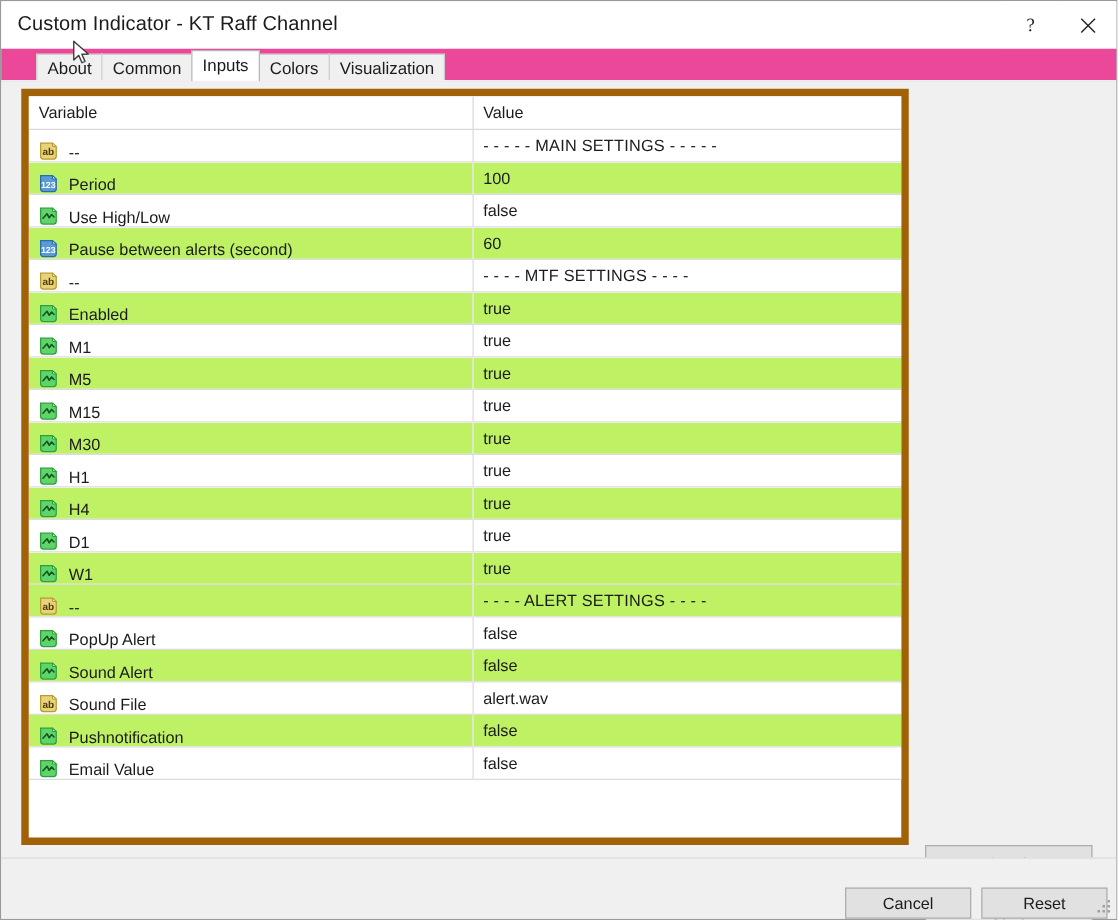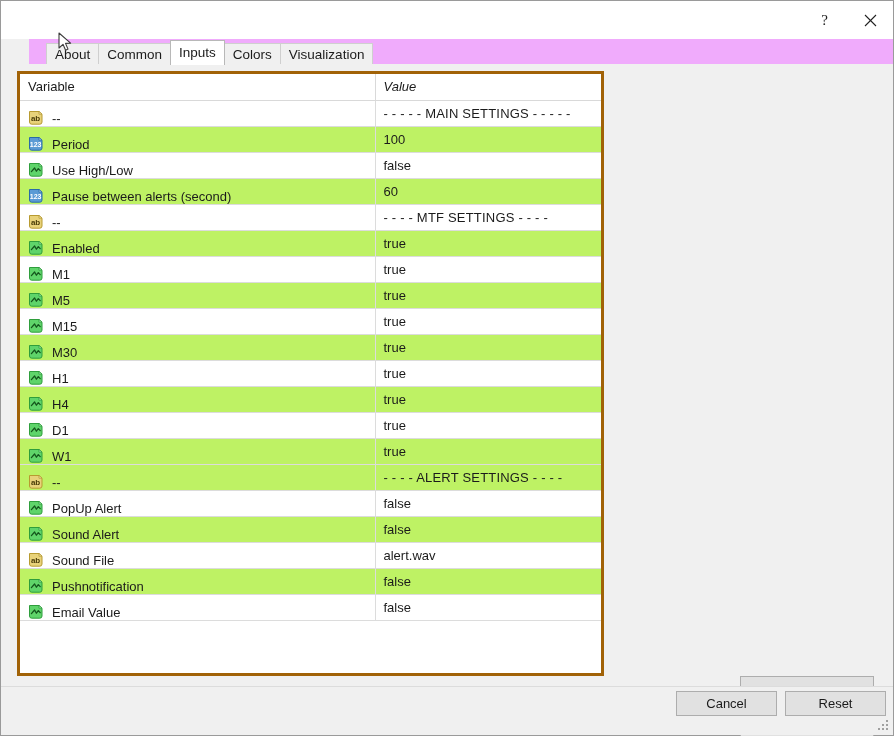--- a/index.html
+++ b/index.html
@@ -63,27 +63,26 @@
     border: none;
     cursor: default;
     color: #222;
   }
   .caption-btn svg { display: block; }
 
   
   #tabstrip {
     height: 26px;
     min-height: 26px;
-    background: #f0abfc;
+    background: #ec4899;
     position: relative;
     display: flex;
     align-items: flex-end;
-    padding-left: 17px;
-    box-sizing: border-box;
-    margin-left: 28px;
+    padding-left: 28px;
+    box-sizing: border-box;
   }
   #tabstrip::after {
     content: "";
     position: absolute;
     left: 0; right: 0; bottom: 0;
     height: 1px;
     background: #f0f0f0;
   }
   .tab {
     height: 22px;
@@ -114,24 +113,24 @@
     flex: 1;
     background: #f0f0f0;
     position: relative;
   }
 
   
   #table-wrap {
     position: absolute;
     left: 16px;
     top: 6px;
-    width: 587px;
+    width: 710px;
     height: 605px;
     background: #ffffff;
-    border: 3px solid #a16207;
+    border: 6px solid #a16207;
     box-sizing: border-box;
     overflow: hidden;
   }
   #grid {
     border-collapse: collapse;
     width: 100%;
     table-layout: fixed;
   }
   #grid col.c-var { width: 355px; }
   #grid col.c-val { width: 353px; }
@@ -140,21 +139,21 @@
     height: 26px;
     background: #ffffff;
     font-weight: normal;
     font-size: 13px;
     text-align: left;
     padding: 0 0 0 8px;
     color: #1b1b1b;
     border-bottom: 1px solid #d9d9d9;
     box-sizing: border-box;
   }
-  #grid thead th.val-h { border-left: 1px solid #d9d9d9; font-style: italic; }
+  #grid thead th.val-h { border-left: 1px solid #d9d9d9; }
 
   #grid tbody tr { height: 25px; }
   #grid tbody tr.alt { background: #bef264; }
   #grid tbody tr.plain { background: #ffffff; }
   #grid tbody td {
     height: 25px;
     padding: 0;
     font-size: 13px;
     color: #1b1b1b;
     border-bottom: 1px solid #dcdcdc;
@@ -208,21 +207,21 @@
   
   #footer {
     height: 48px;
     min-height: 48px;
     background: #f0f0f0;
     border-top: 1px solid #dcdcdc;
     position: relative;
   }
   .footbtn {
     position: absolute;
-    top: 4px;
+    top: 23px;
     width: 101px;
     height: 25px;
     background: #e1e1e1;
     border: 1px solid #adadad;
     box-sizing: border-box;
     font-family: "Liberation Sans", sans-serif;
     font-size: 13px;
     color: #1b1b1b;
     cursor: default;
     padding: 0;
@@ -264,20 +263,21 @@
     pointer-events: none;
     z-index: 50;
   }
 </style>
 </head>
 <body>
 
 <div id="window">
 
   <div id="titlebar">
+    <div id="title-text">Custom Indicator - KT Raff Channel</div>
     <div class="caption-btns">
       <button class="caption-btn" id="help-btn">
         <svg width="13" height="15" viewBox="0 0 13 15">
           <text x="6.5" y="12" font-family="Liberation Serif, serif" font-size="15" text-anchor="middle" fill="#222">?</text>
         </svg>
       </button>
       <button class="caption-btn" id="close-btn">
         <svg width="13" height="13" viewBox="0 0 13 13">
           <line x1="1" y1="1" x2="12" y2="12" stroke="currentColor" stroke-width="1.1"></line>
           <line x1="12" y1="1" x2="1" y2="12" stroke="currentColor" stroke-width="1.1"></line>

